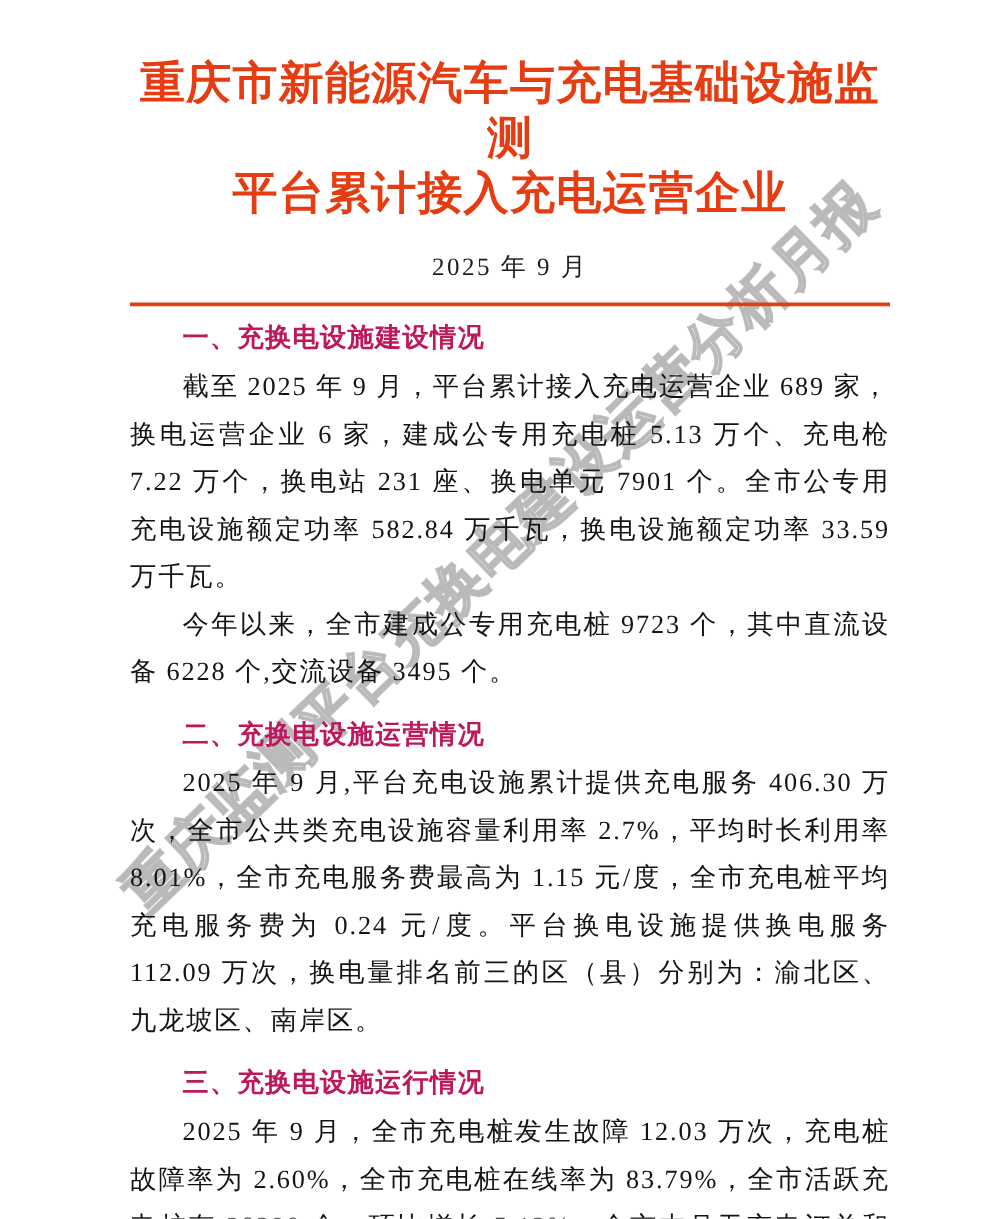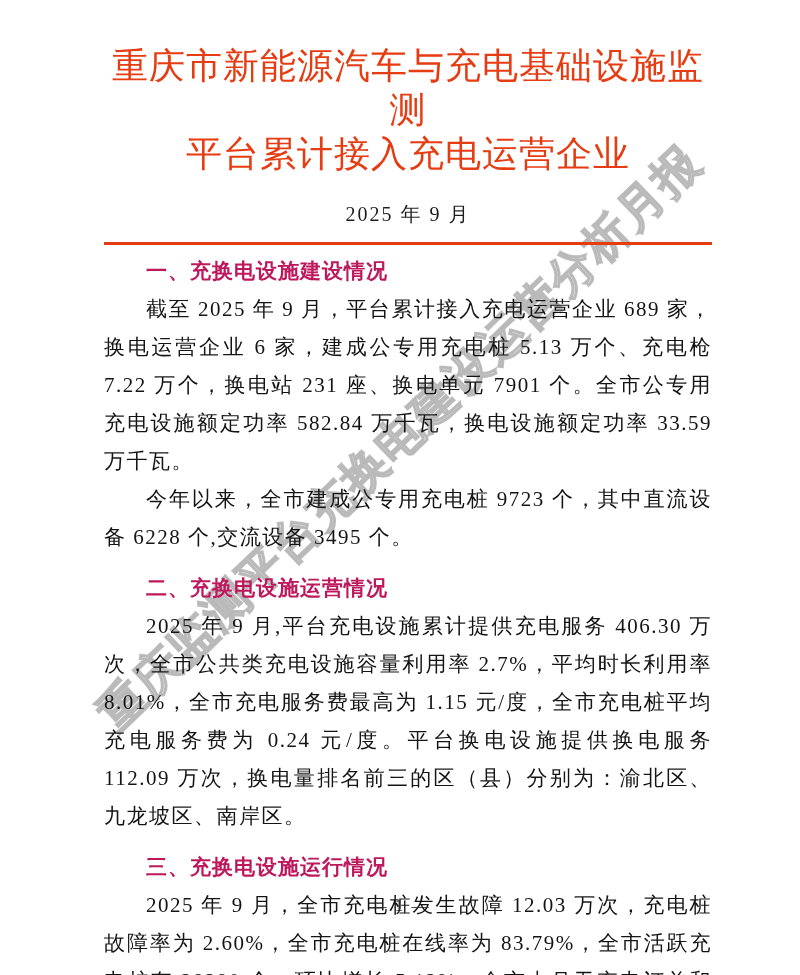--- a/index.html
+++ b/index.html
@@ -40,21 +40,21 @@
     position: absolute;
     left: 104px;
     top: 44px;
     width: 608px;
     z-index: 1;
   }
   .title {
     margin: 0;
     text-align: center;
     font-family: "Liberation Serif", "DejaVu Serif", serif;
-    font-weight: normal;
+    font-weight: bold;
     font-size: 36px;
     line-height: 44px;
     letter-spacing: 1px;
     color: var(--accent, #e63c12);
   }
   .date {
     margin-top: 24px;
     height: 28px;
     text-align: center;
     font-size: 20px;

